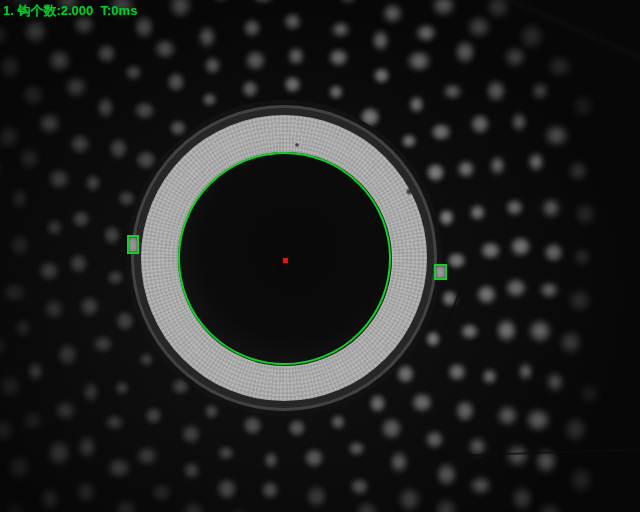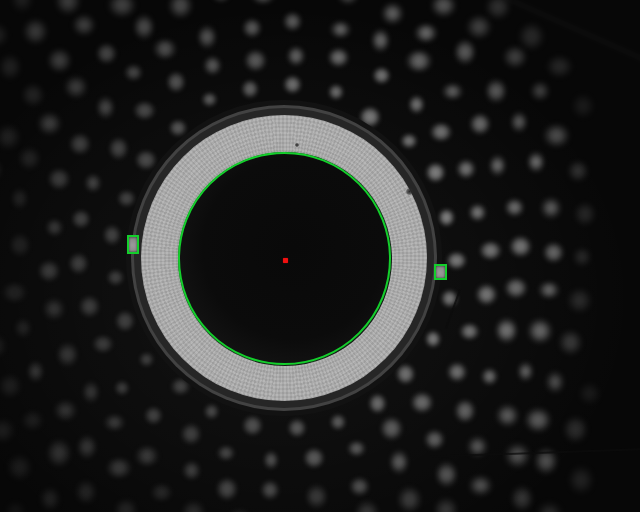--- a/index.html
+++ b/index.html
@@ -243,13 +243,14 @@
       <div class="abs scratch" style="left: 430px; top: 452px; width: 210px; height: 2px; transform: rotate(-2deg);"></div>
     </div>
 
   <div class="abs" id="roi-circle" style="border-color: rgb(20, 207, 44); left: 178px; top: 152px; height: 213px; width: 213px;"></div>
   <div class="abs" id="center-marker" style="background: rgb(240, 16, 16); left: 283px; top: 258px;"></div>
   <div id="box-layer">
       <div class="abs hook-box" style="left: 127px; top: 235px; width: 12px; height: 19px; border-color: rgb(20, 207, 44);"></div>
       <div class="abs hook-box" style="left: 434px; top: 264px; width: 13px; height: 16px; border-color: rgb(20, 207, 44);"></div>
     </div>
 
+  <div class="abs" id="status-text" style="color: rgb(0, 205, 43);">1. 钩个数:2.000  T:0ms</div>
 </div>
 
 </body></html>

